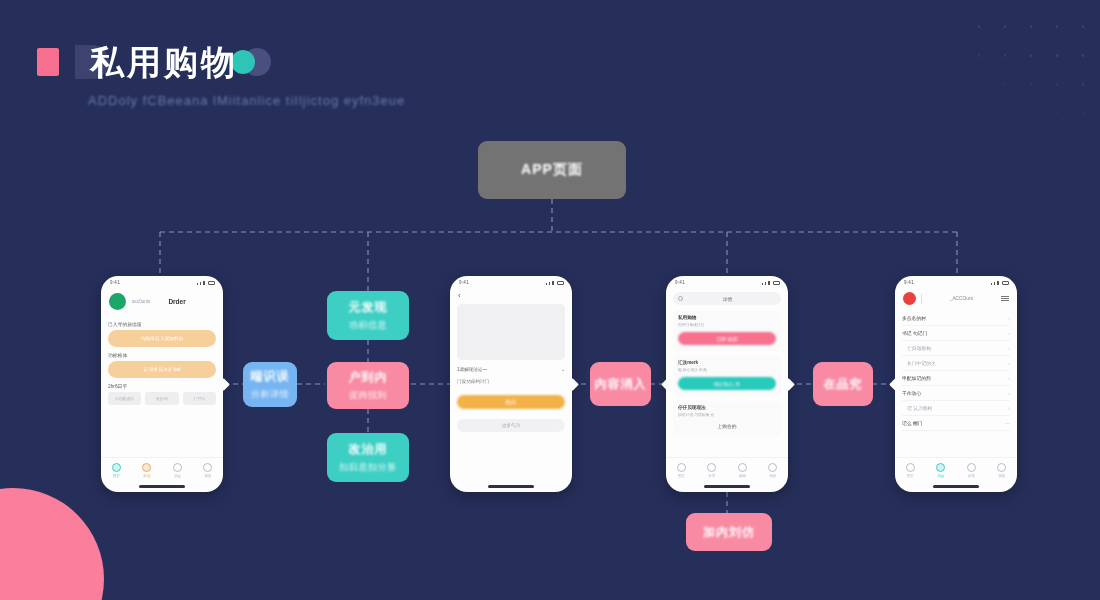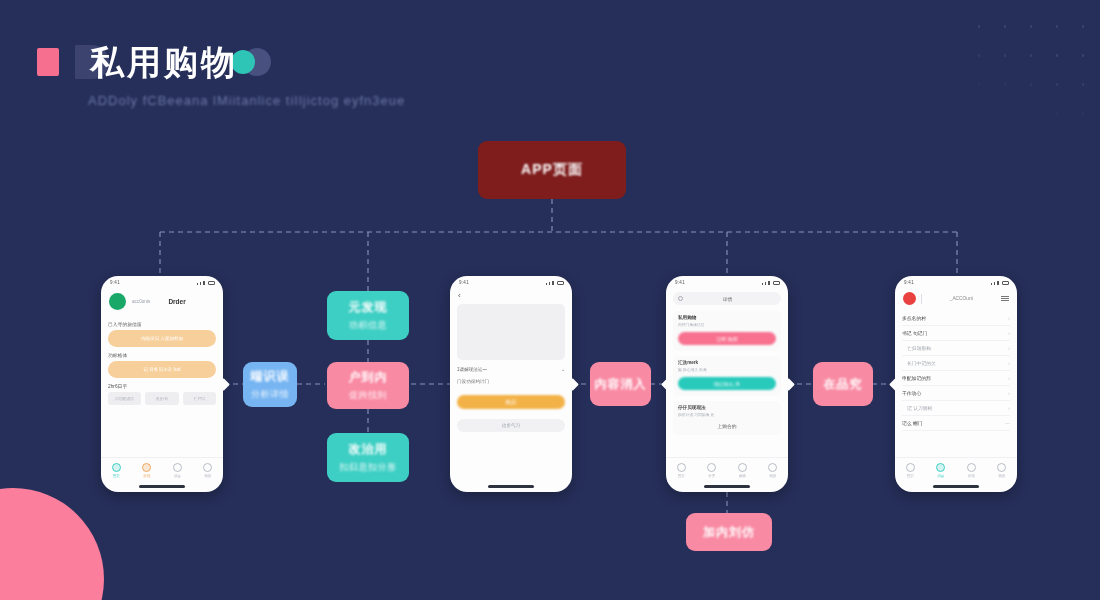--- a/index.html
+++ b/index.html
@@ -68,21 +68,21 @@
 
   
   .node {
     position: absolute; display: flex; flex-direction: column;
     align-items: center; justify-content: center;
     border-radius: 9px; color: #fff; text-align: center;
   }
   .node .n-main { font-size: 12px; font-weight: bold; letter-spacing: 1px; }
   .node .n-sub  { font-size: 9px; margin-top: 3px; opacity: .92; letter-spacing: .5px; }
   .node.blurred .n-main, .node.blurred .n-sub { filter: blur(1.25px); }
-  .node.root { background: #7f1d1d; }
+  .node.root { background: #737373; }
   .node.root .n-main { font-size: 14px; filter: blur(.85px); }
   .node.pink { background: #f98aa3; }
   .node.teal { background: #3ecfc4; }
   .node.blue { background: #76b5f2; }
 
   
   .phone {
     position: absolute; width: 122px; height: 216px;
     background: #fdfdfd; border-radius: 17px;
     box-shadow: 0 4px 14px rgba(0,0,0,.3);

